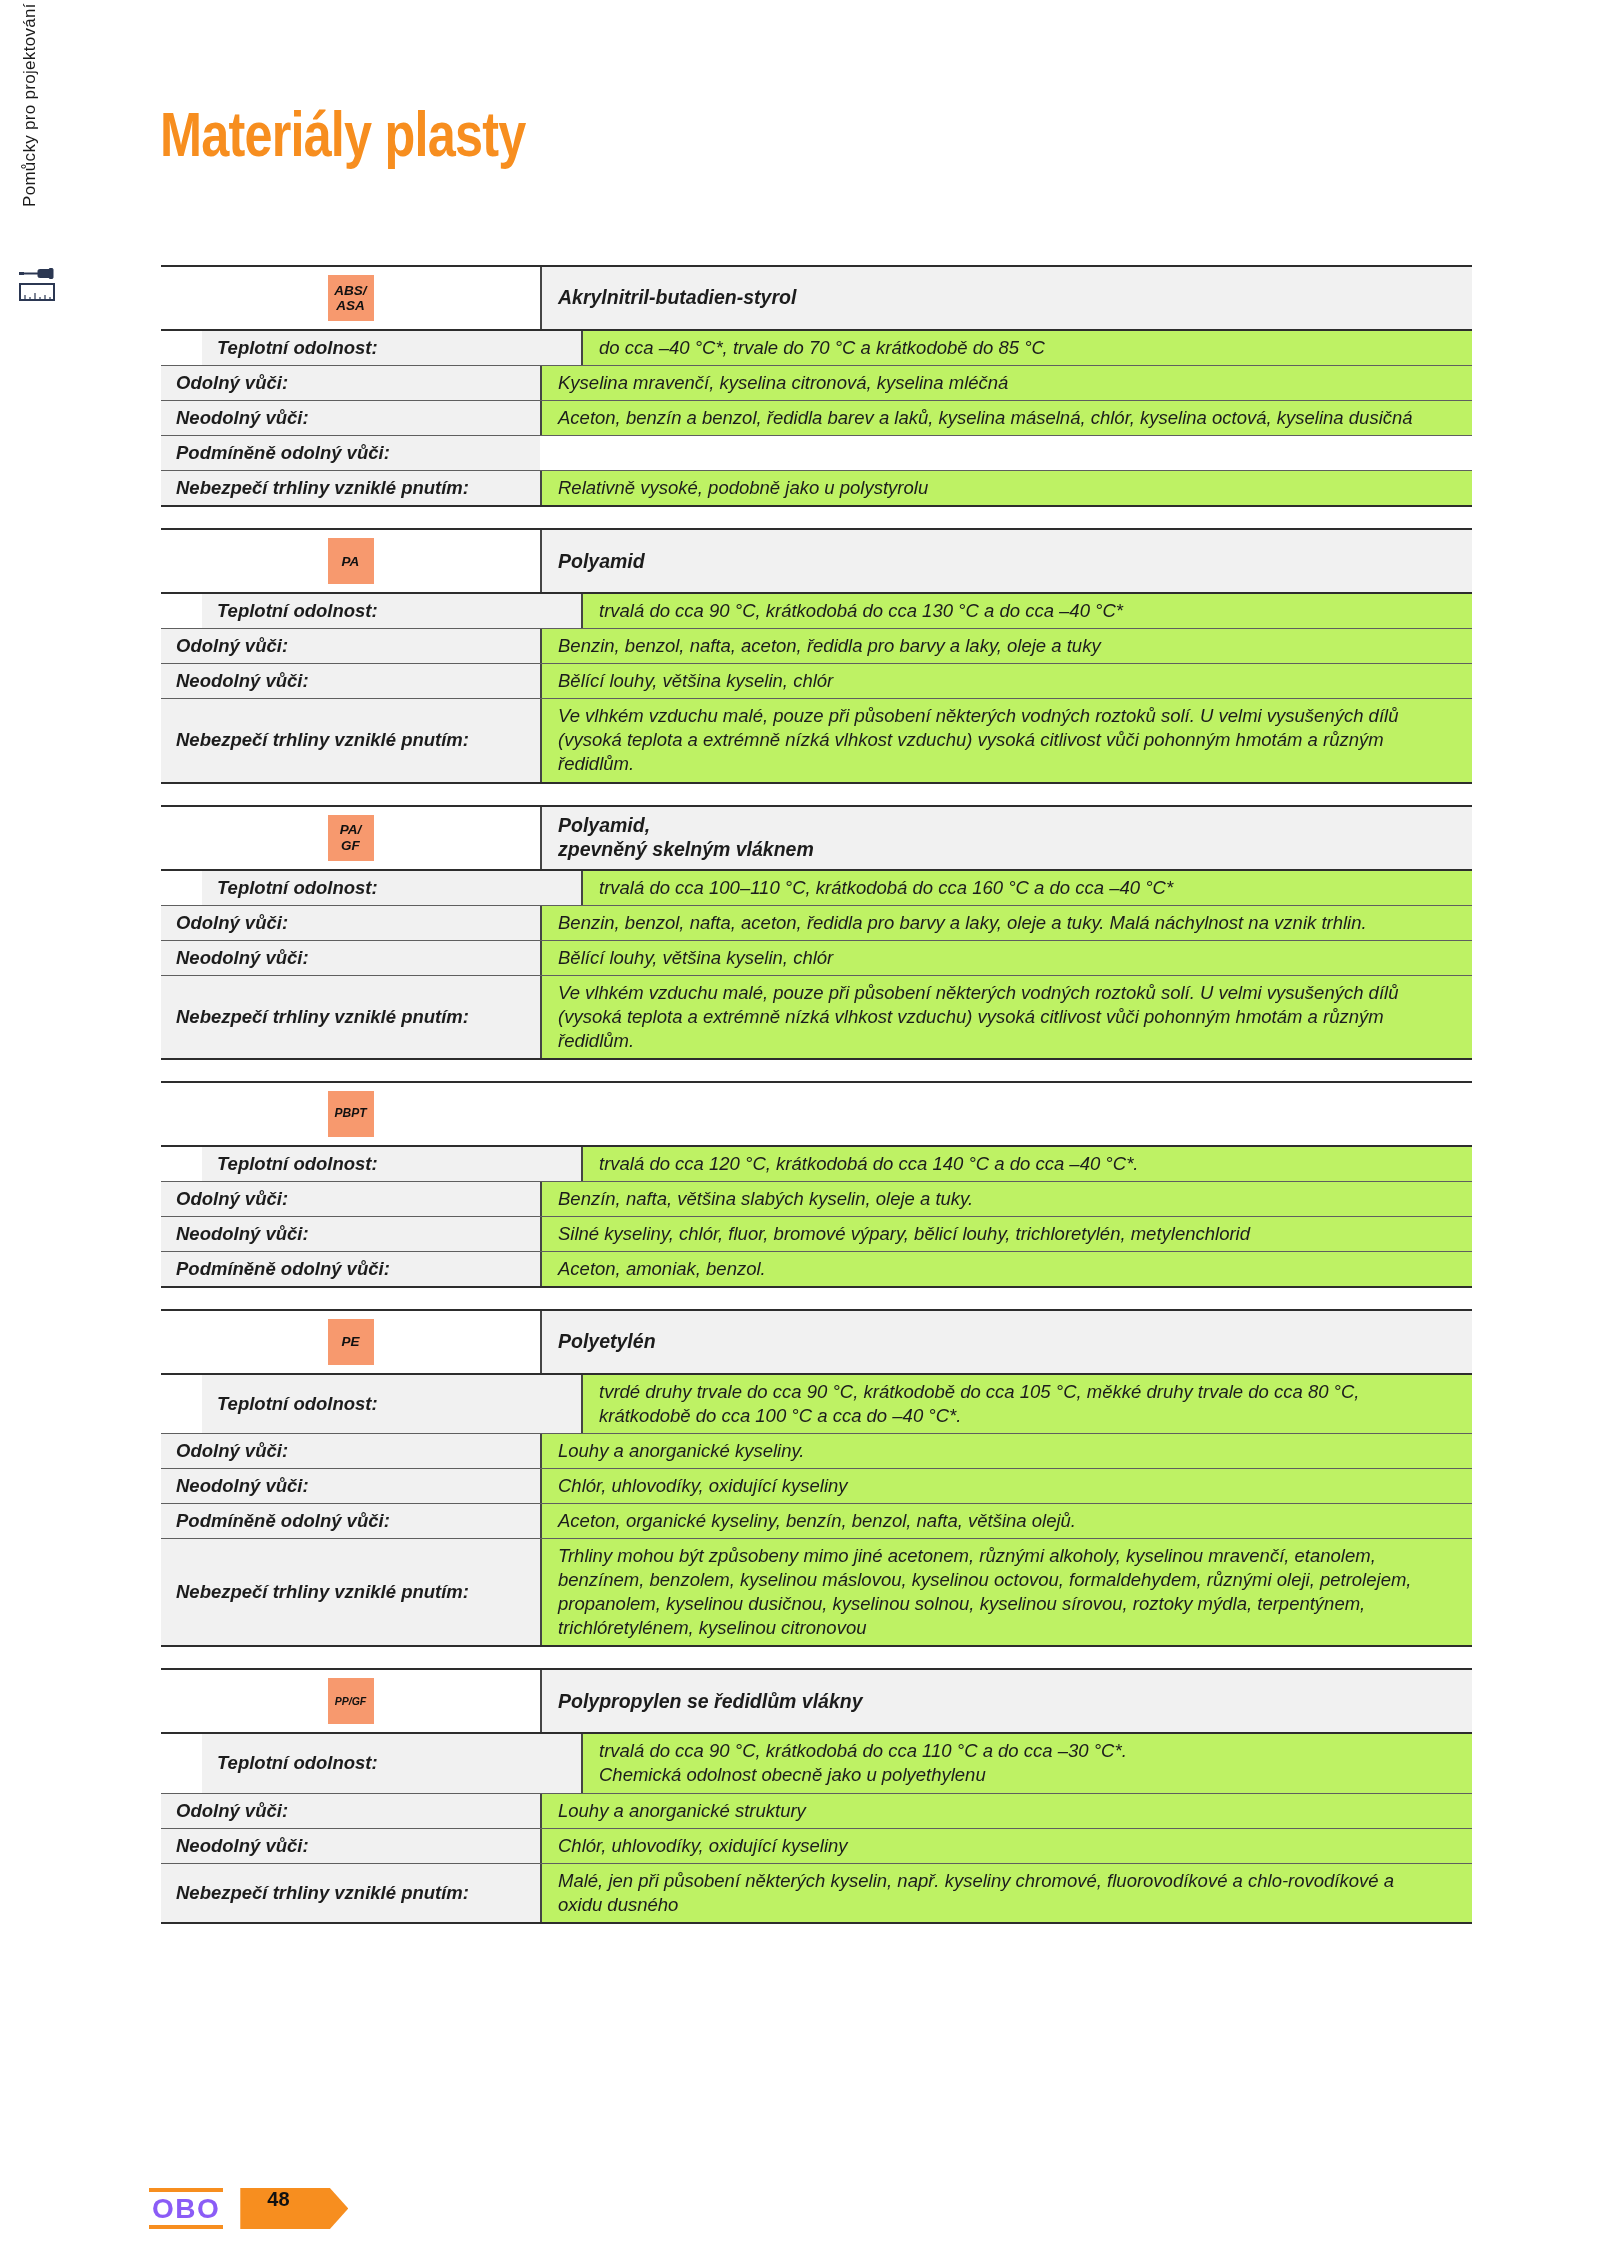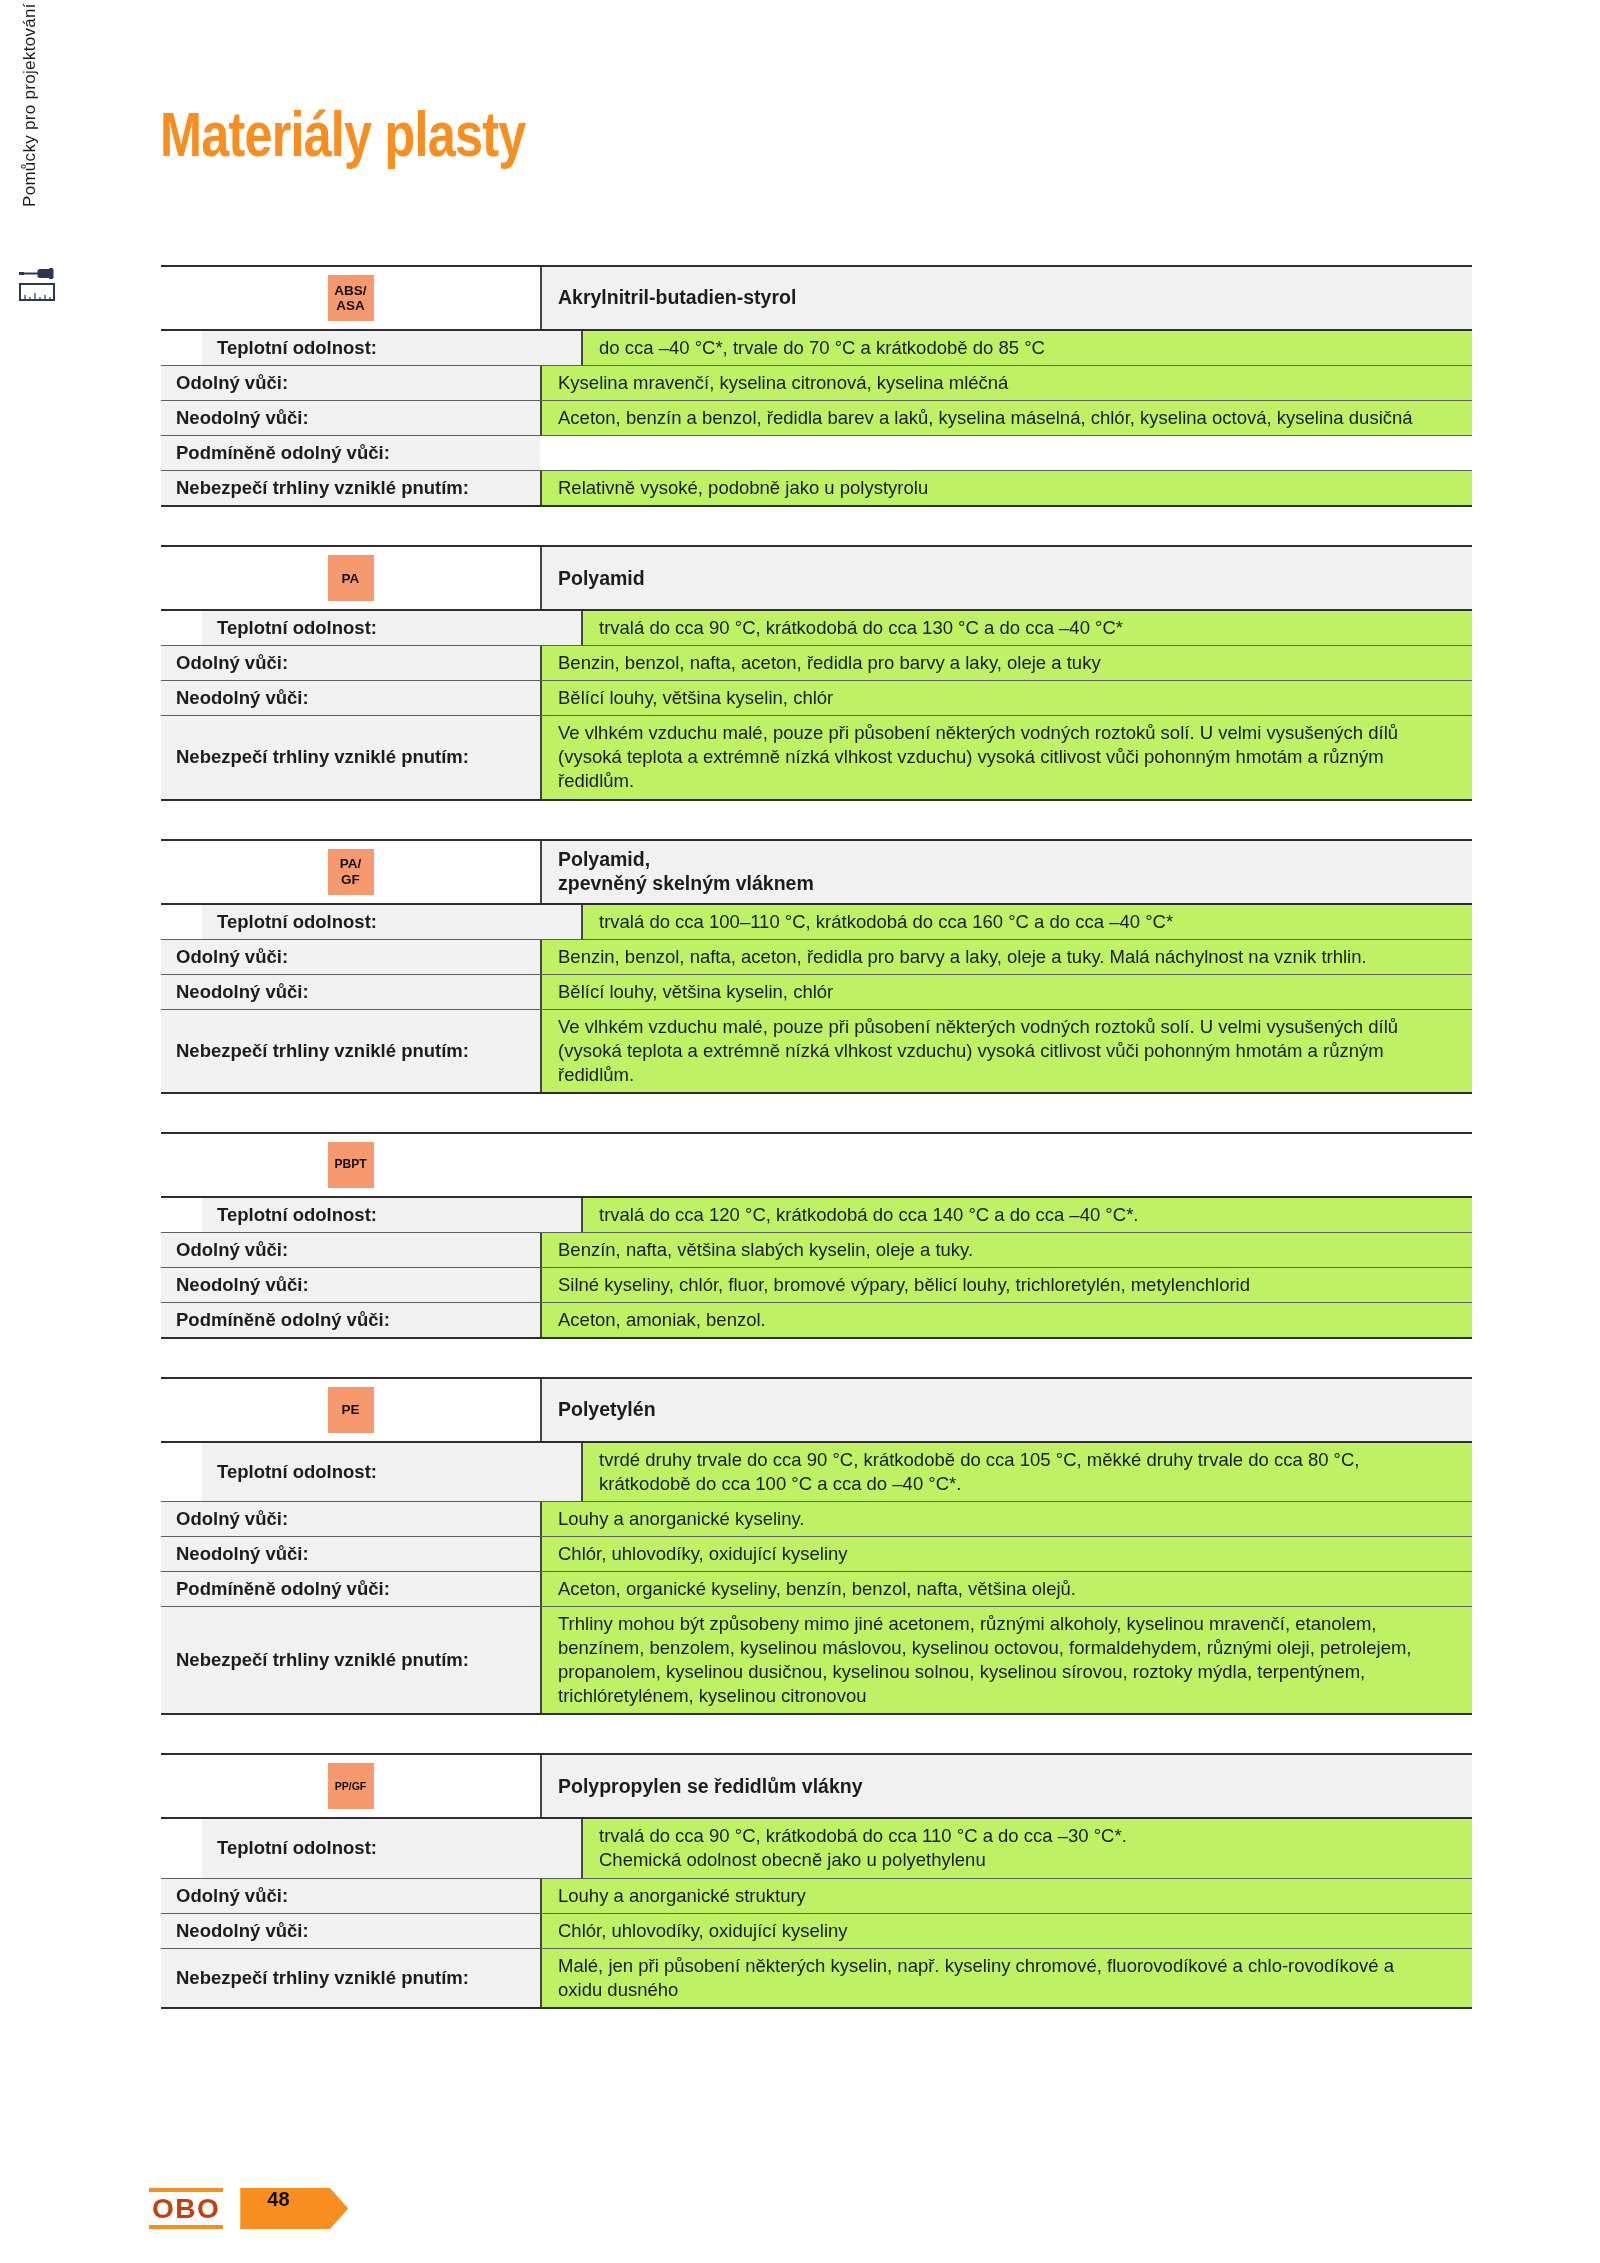--- a/index.html
+++ b/index.html
@@ -19,21 +19,21 @@
   
   .page-title{
     position:absolute;left:160px;top:98px;
     font-size:63px;font-weight:bold;color:#F78E1F;
     letter-spacing:-1px;white-space:nowrap;
     transform:scaleX(0.80);transform-origin:0 50%;
   }
 
   
   .content{position:absolute;left:161px;top:265px;width:1311px;}
-  .tbl{border-top:2px solid #2d2d2d;border-bottom:2px solid #2d2d2d;margin-bottom:38px;}
+  .tbl{border-top:2px solid #2d2d2d;border-bottom:2px solid #2d2d2d;margin-bottom:21px;font-style:italic;}
   .tbl-header{display:flex;height:62px;border-bottom:2px solid #2d2d2d;}
   .hdr-badge-cell{width:379px;display:flex;align-items:center;justify-content:center;background:#ffffff;}
   .hdr-title-cell{
     flex:1;background:#f1f1f1;border-left:2px solid #454545;
     display:flex;align-items:center;padding:4px 16px;
     font-weight:bold;font-size:19.5px;line-height:1.2;white-space:pre-line;
   }
   .badge{
     width:46px;height:46px;background:#F7996E;color:#111;
     display:flex;align-items:center;justify-content:center;text-align:center;
@@ -51,21 +51,21 @@
   }
   .cell.value{
     flex:1;background:#bef264;border-left:2px solid #454545;
     padding:5px 38px 5px 16px;display:flex;align-items:center;
     white-space:pre-line;
   }
 
   
   .footer{position:absolute;left:149px;top:2188px;display:flex;height:41px;}
   .obo-logo{
-    color:#c2410c;font-weight:800;font-size:28px;letter-spacing:1.5px;
+    color:#8b5cf6;font-weight:800;font-size:28px;letter-spacing:1.5px;
     border-top:4px solid #F78E1F;border-bottom:4px solid #F78E1F;
     display:flex;align-items:center;padding:0 3px;box-sizing:border-box;
   }
   .page-arrow{
     margin-left:17px;width:108px;background:#F78E1F;color:#111;
     clip-path:polygon(0 0,83% 0,100% 50%,83% 100%,0 100%);
     display:flex;align-items:flex-start;padding-left:27px;box-sizing:border-box;
     font-weight:bold;font-size:20px;
   }
 </style>

